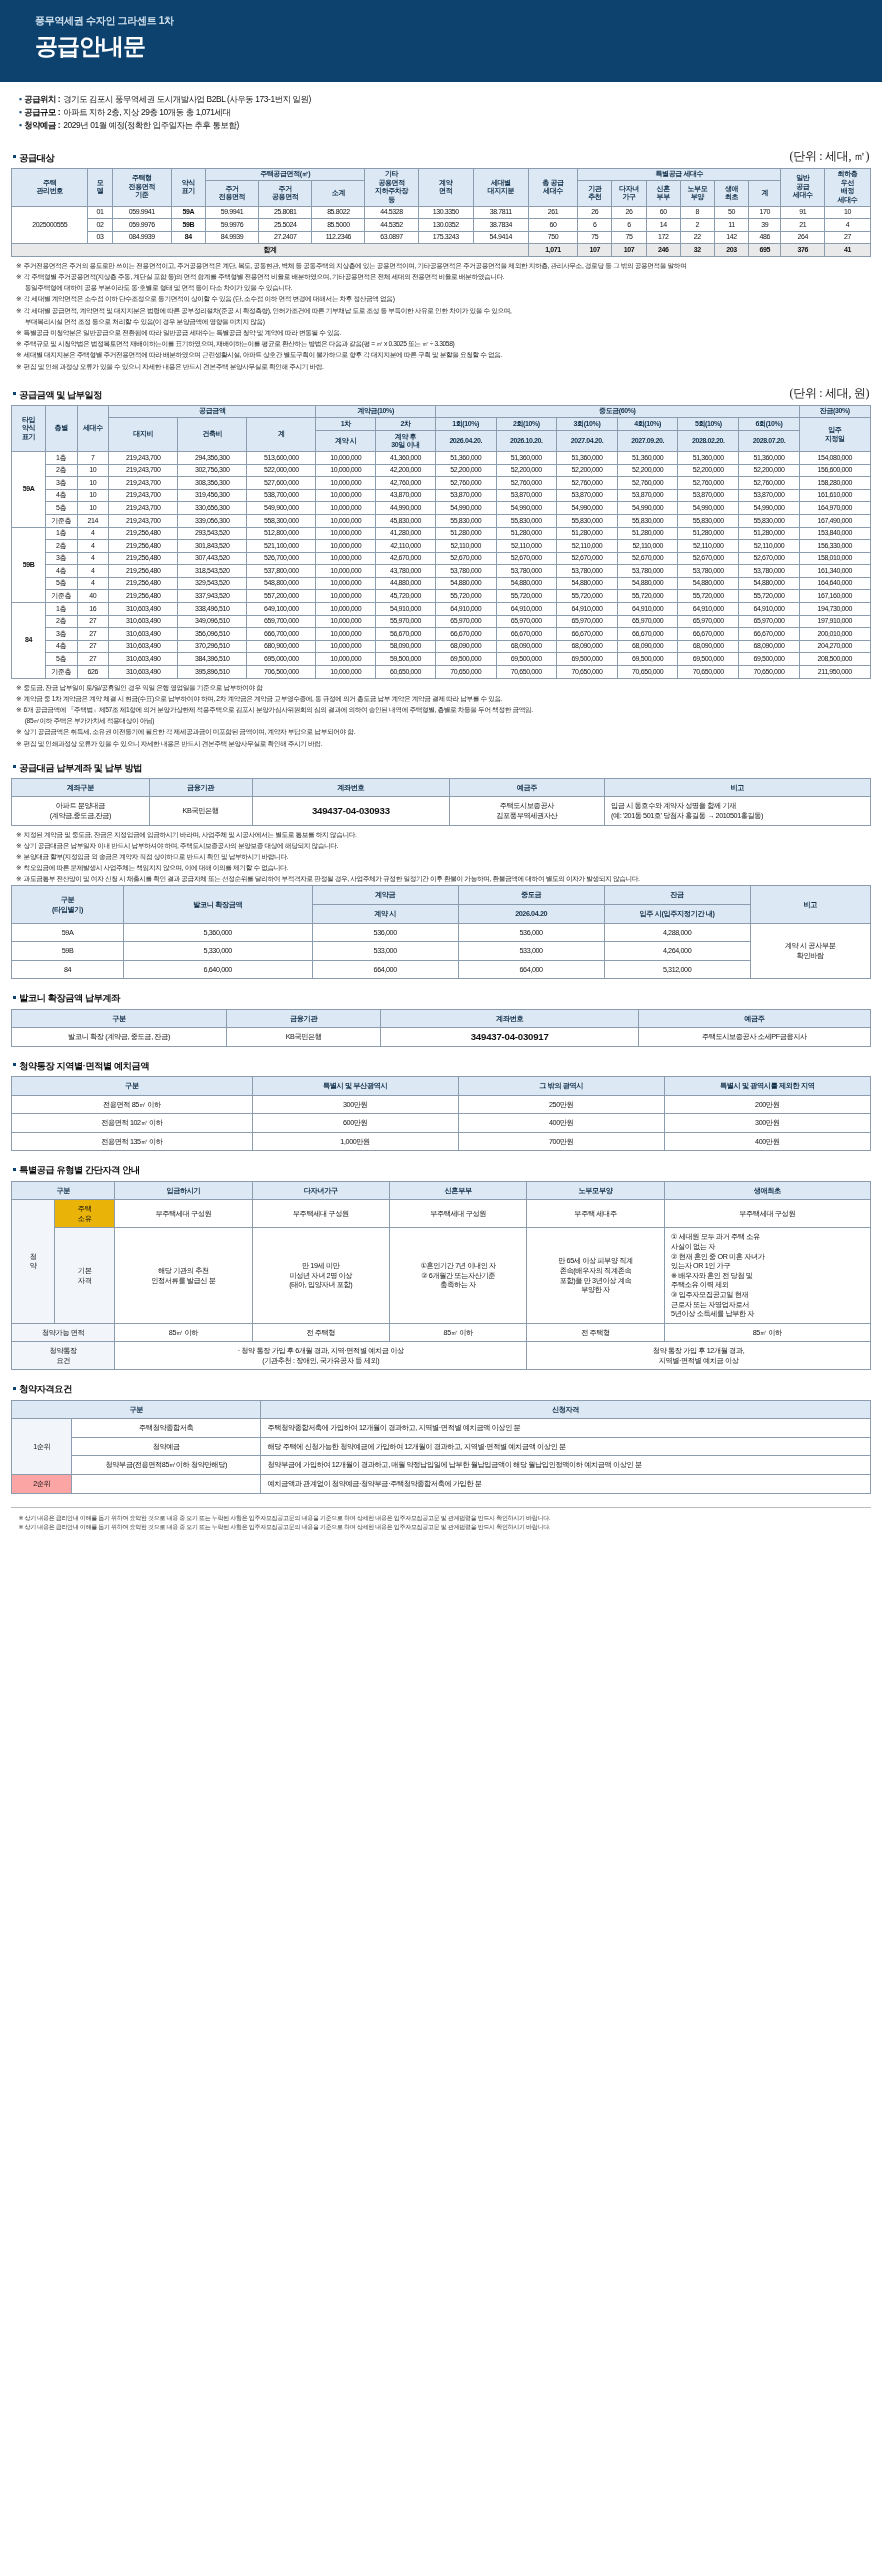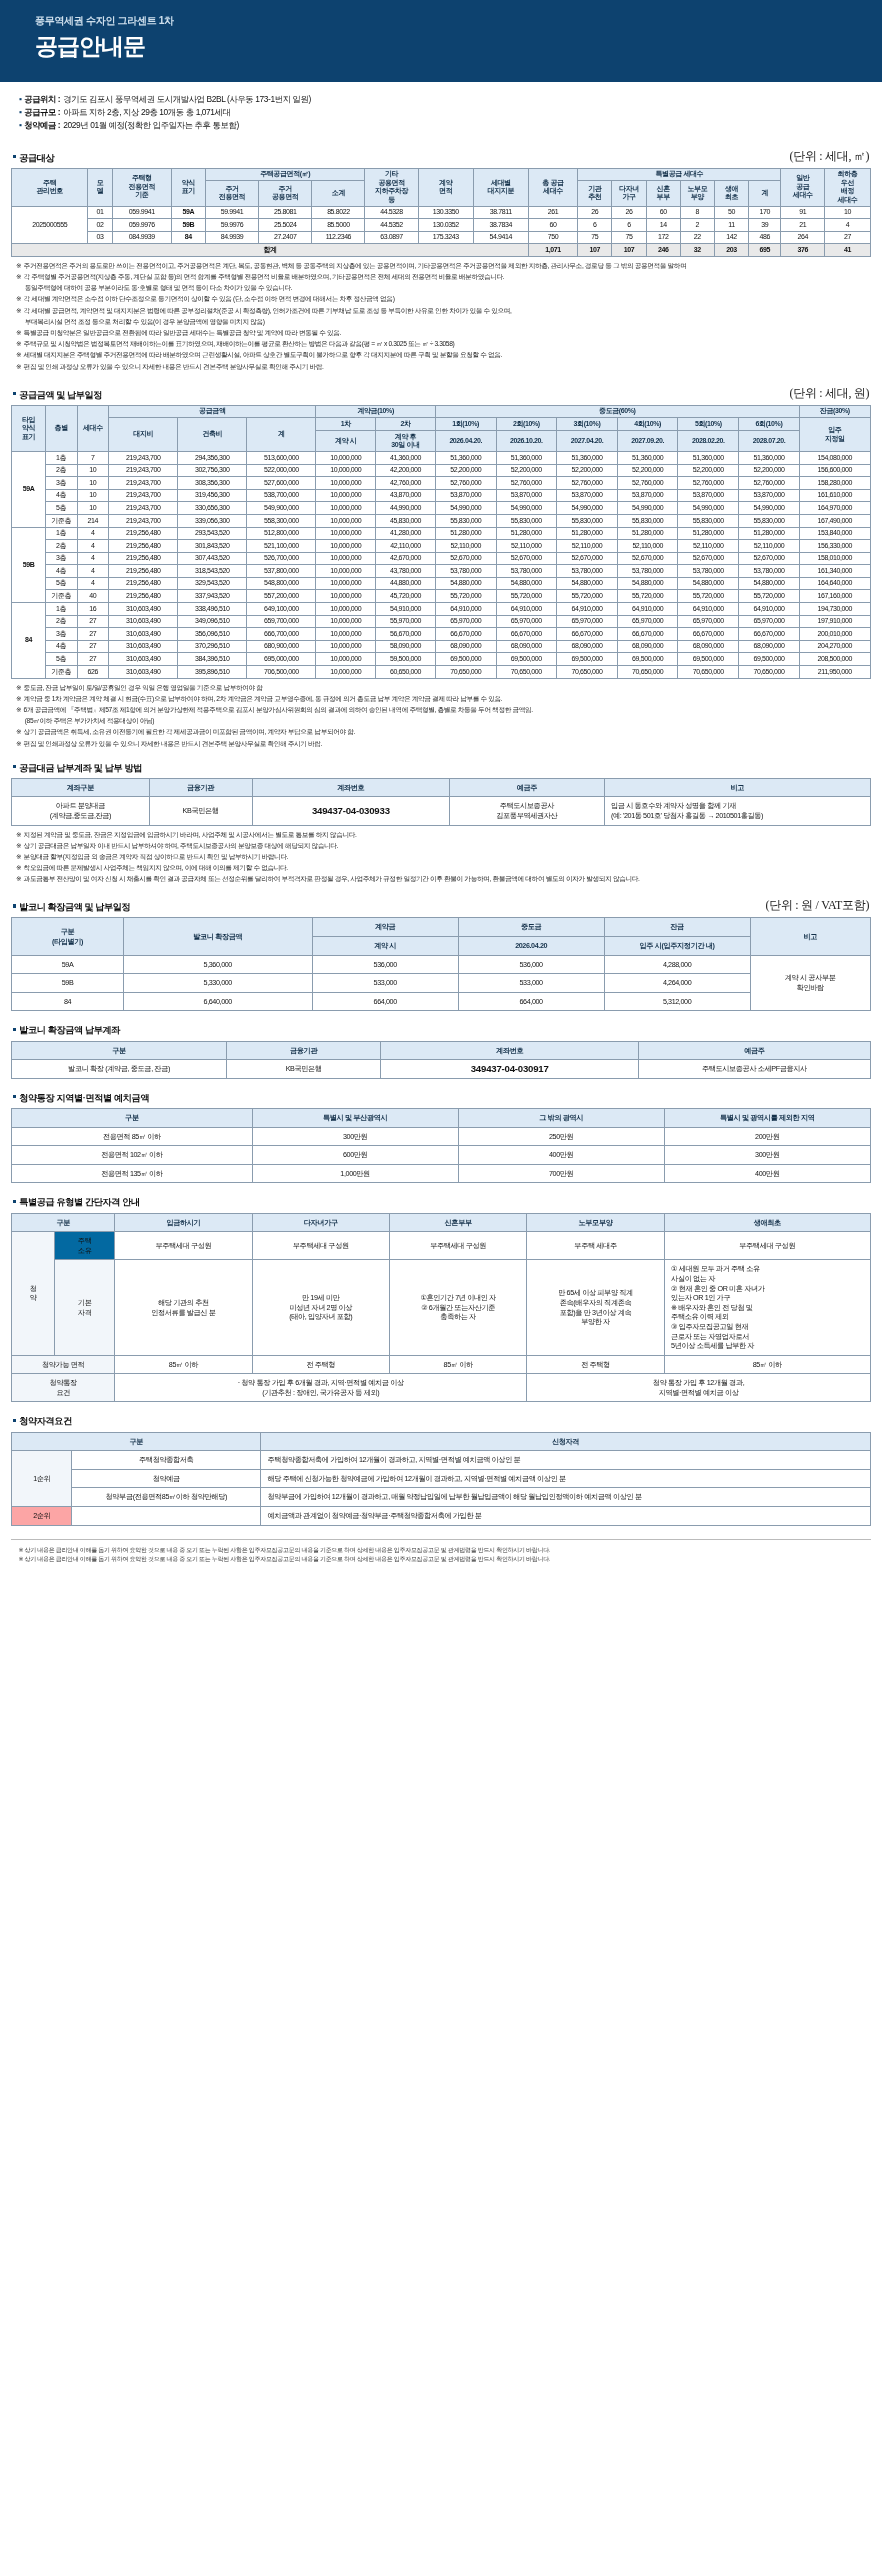--- a/index.html
+++ b/index.html
@@ -811,24 +811,20 @@
     <div class="note">
         <span class="mk">※</span>
         <span class="txt">착오입금에 따른 문제발생시 사업주체는 책임지지 않으며, 이에 대해 이의를 제기할 수 없습니다.</span>
       </div>
     <div class="note">
         <span class="mk">※</span>
         <span class="txt">과도금통부 전산망이 및 여자 신청 시 채출시를 확인 결과 공급자체 또는 선정순위를 달리하여 부적격자로 판정될 경우, 사업주체가 규정한 일정기간 이후 환불이 가능하며, 환불금액에 대하여 별도의 이자가 발생되지 않습니다.</span>
       </div>
   </div>
 
-  <div class="sect-row">
-    <h2 class="sect">발코니 확장금액 및 납부일정</h2>
-    <span class="unit">(단위 : 원 / VAT포함)</span>
-  </div>
   <table class="kv">
     <colgroup>
         <col style="width:13%">
         <col style="width:22%">
         <col style="width:17%">
         <col style="width:17%">
         <col style="width:17%">
         <col style="width:14%">
       </colgroup>
     <thead>
@@ -955,21 +951,21 @@
         <th>입금하시기</th>
         <th>다자녀가구</th>
         <th>신혼부부</th>
         <th>노부모부양</th>
         <th>생애최초</th>
       </tr>
     </thead>
     <tbody>
       <tr>
         <td rowspan="2" style="background:#f2f6fa;white-space:pre-line">청<br>약</td>
-        <td style="white-space:pre-line;background:#0369a1">주택
+        <td style="white-space:pre-line;background:#eab308">주택
 소유</td>
         <td>무주택세대 구성원</td>
         <td>무주택세대 구성원</td>
         <td>무주택세대 구성원</td>
         <td>무주택 세대주</td>
         <td>무주택세대 구성원</td>
       </tr>
       <tr>
         <td style="white-space:pre-line;background:#f2f6fa">기본
 자격</td>

